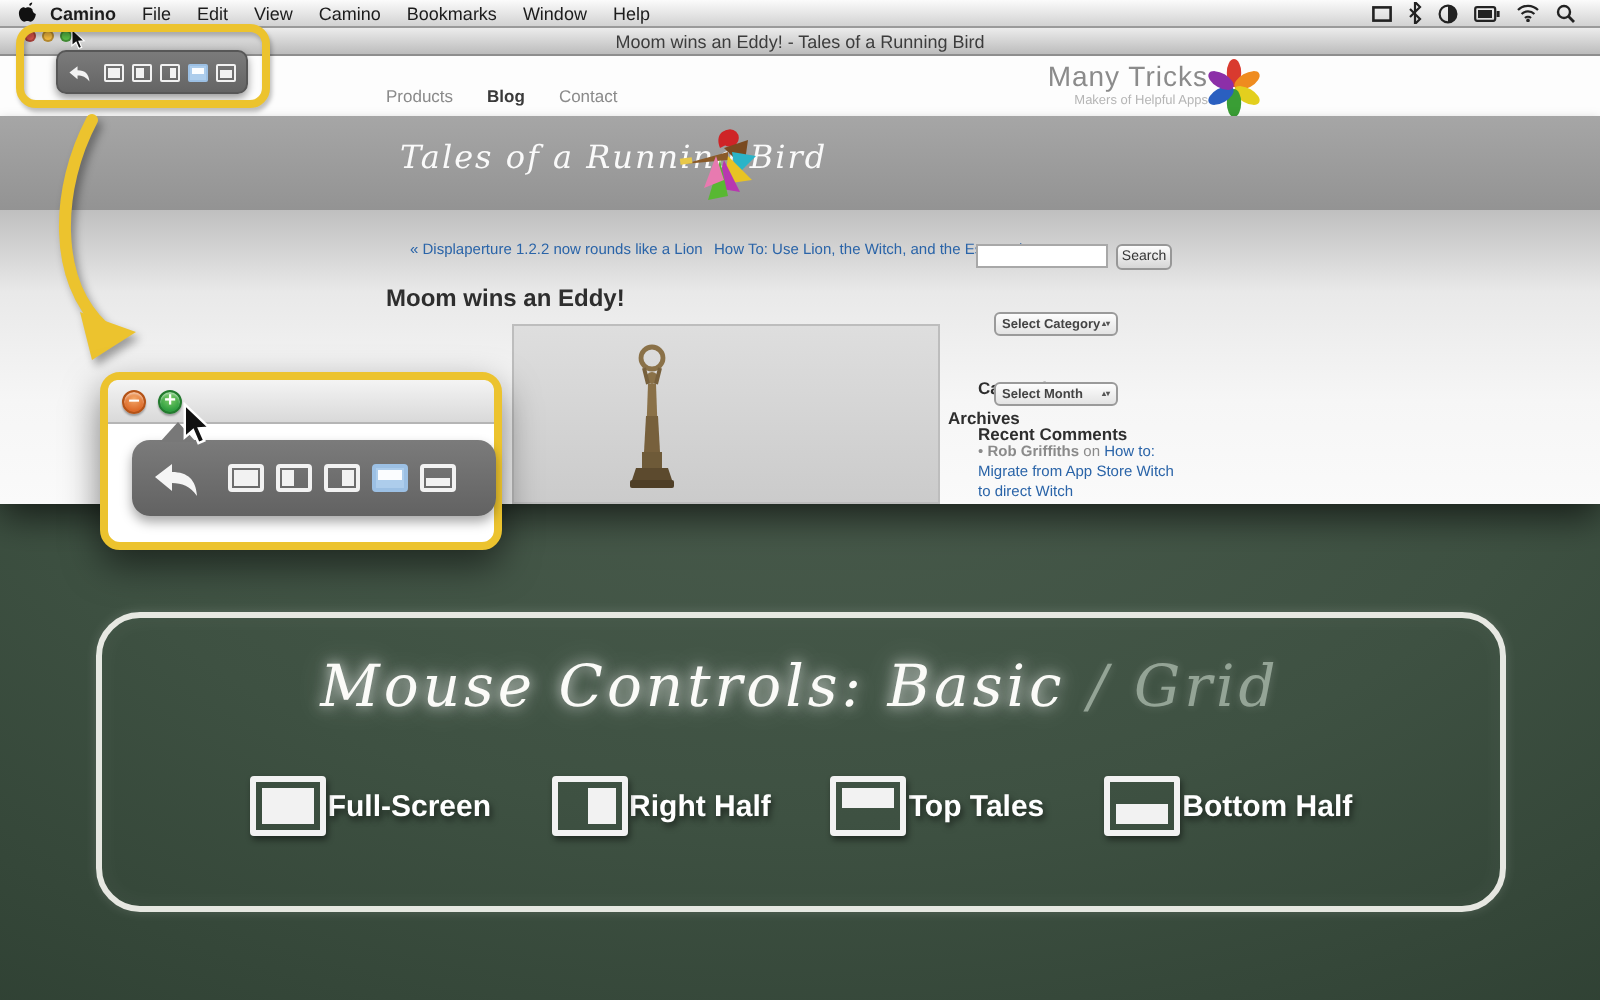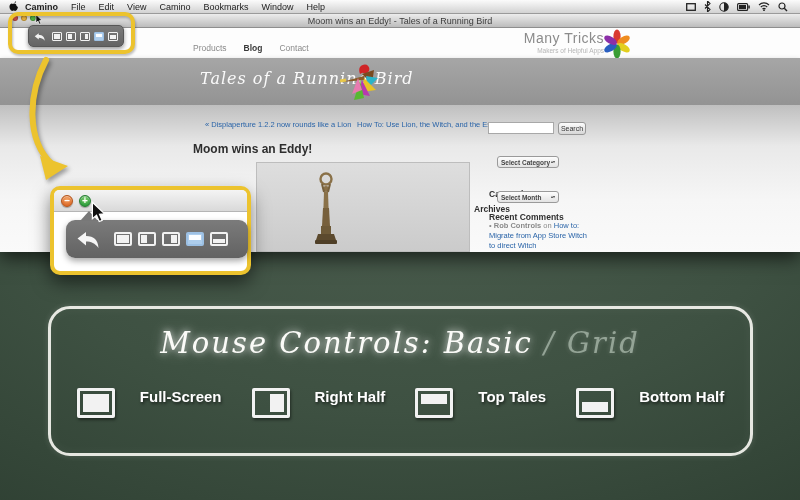--- a/index.html
+++ b/index.html
@@ -113,21 +113,21 @@
   
   .chalk-box{ position:absolute; left:48px; top:306px; width:705px; height:150px;
     border:3px solid rgba(245,245,240,.92); border-radius:22px;
     box-shadow:0 0 6px rgba(255,255,255,.15), inset 0 0 12px rgba(255,255,255,.05);}
   .chalk-title{ position:absolute; left:0; top:326px; width:800px; text-align:center;
     font-family:"DejaVu Serif", serif; font-style:italic; font-size:29px; letter-spacing:2px;}
   .chalk-title .bright{ color:#fbfbf8; text-shadow:0 0 7px rgba(255,255,255,.8), 0 0 16px rgba(255,255,255,.35);}
   .chalk-title .dim{ color:#94a496; text-shadow:0 0 5px rgba(255,255,255,.2);}
   .controls-row{ position:absolute; left:48px; top:388px; width:705px; display:flex;
     justify-content:center; gap:30px; align-items:center;}
-  .control{ display:flex; align-items:flex-start; gap:25px;}
+  .control{ display:flex; align-items:center; gap:1px;}
   .wi-chalk{ width:38px; height:30px; border-width:3px; border-radius:2px;
     box-shadow:1px 2px 3px rgba(0,0,0,.45);}
   .wi-chalk .f{ box-shadow:none;}
   .wi-chalk .f-full{ inset:3px;}
   .wi-chalk .f-left{ top:3px; bottom:3px; left:3px; width:42%;}
   .wi-chalk .f-right{ top:3px; bottom:3px; right:3px; width:42%;}
   .wi-chalk .f-top{ left:3px; right:3px; top:3px; height:42%;}
   .wi-chalk .f-bottom{ left:3px; right:3px; bottom:3px; height:42%;}
   .control label{ font-size:15px; font-weight:bold; color:#fff; text-shadow:1px 2px 3px rgba(0,0,0,.55);}
 </style>
@@ -256,21 +256,21 @@
 
       <div class="sb-heading" style="left:474px; top:75px;margin-top:24px;">Archives</div>
       <div class="sb-select" style="left:497px; top:86px;">
         <span>Select Month</span>
         <span class="stepper">▴▾</span>
       </div>
 
       <div class="sb-heading" style="left:489px; top:107px;">Recent Comments</div>
       <div class="sb-comment">
         <span>•</span>
-        <span class="author">Rob Controls</span>
+        <span class="author">Rob Griffiths</span>
         <span>on</span>
         <a>How to: Migrate from App Store Witch to direct Witch</a>
       </div>
     </div>
   </div>
 
   <div class="traffic">
     <i class="t-red"></i>
     <i class="t-yel"></i>
     <i class="t-grn"></i>

